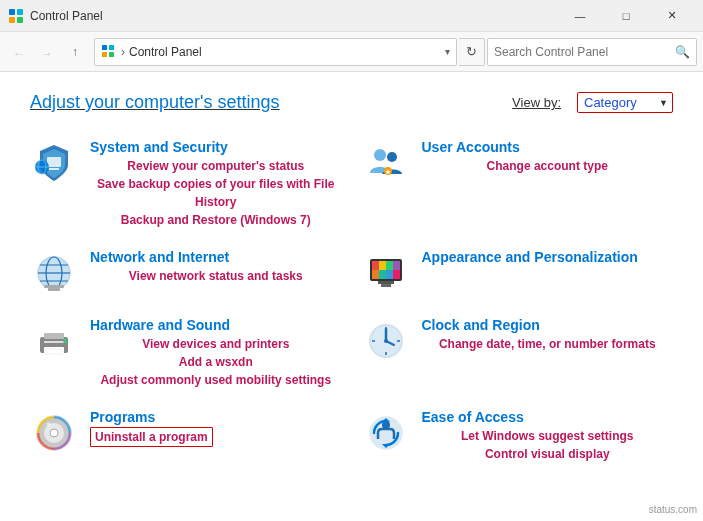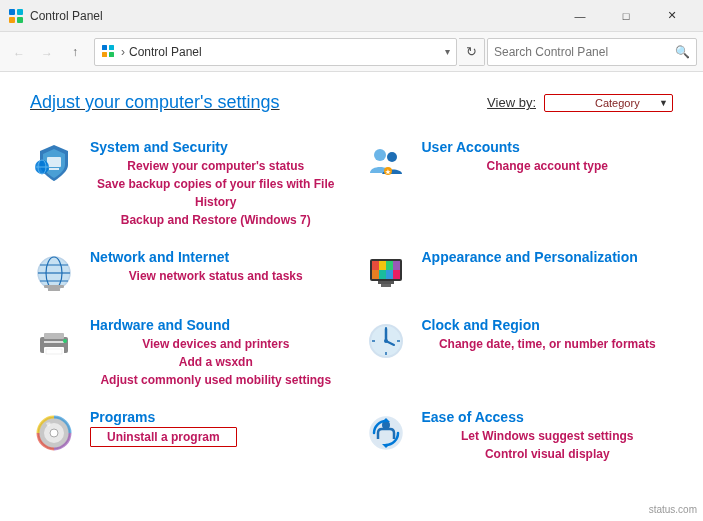--- a/index.html
+++ b/index.html
@@ -172,43 +172,42 @@
       text-decoration: underline;
     }
     .page-title {
       font-size: 18px;
       color: #0078d7;
       font-weight: 400;
     }
     .view-by {
       display: flex;
       align-items: center;
-      gap: 8px;
+      gap: 16px;
       font-size: 13px;
     }
     .view-by-label {
       color: #333;
     }
     .view-by-wrapper {
       position: relative;
       display: inline-block;
       border: 1.5px solid #cc0000;
       border-radius: 2px;
     }
     .view-by-wrapper select {
       border: none;
       outline: none;
       padding: 2px 20px 2px 6px;
-      font-size: 11px;
-      color: #7f1d1d;
+      font-size: 13px;
+      color: #1d4ed8;
       cursor: pointer;
       background: transparent;
       -webkit-appearance: none;
       appearance: none;
-      margin-left: 44px;
     }
     .view-by-wrapper::after {
       content: '▼';
       position: absolute;
       right: 4px;
       top: 50%;
       transform: translateY(-50%);
       font-size: 9px;
       color: #333;
       pointer-events: none;
@@ -247,21 +246,21 @@
     .cat-link {
       font-size: 12px;
       color: #be185d;
       cursor: pointer;
       display: block;
       line-height: 1.5;
       text-align: center;
     }
     .cat-link.highlighted {
       border: 1.5px solid #cc0000;
-      padding: 0 16px;
+      padding: 0 4px;
       display: inline-block;
       border-radius: 1px;
     }
 
     
     .watermark {
       position: fixed;
       bottom: 6px;
       right: 6px;
       font-size: 10px;

